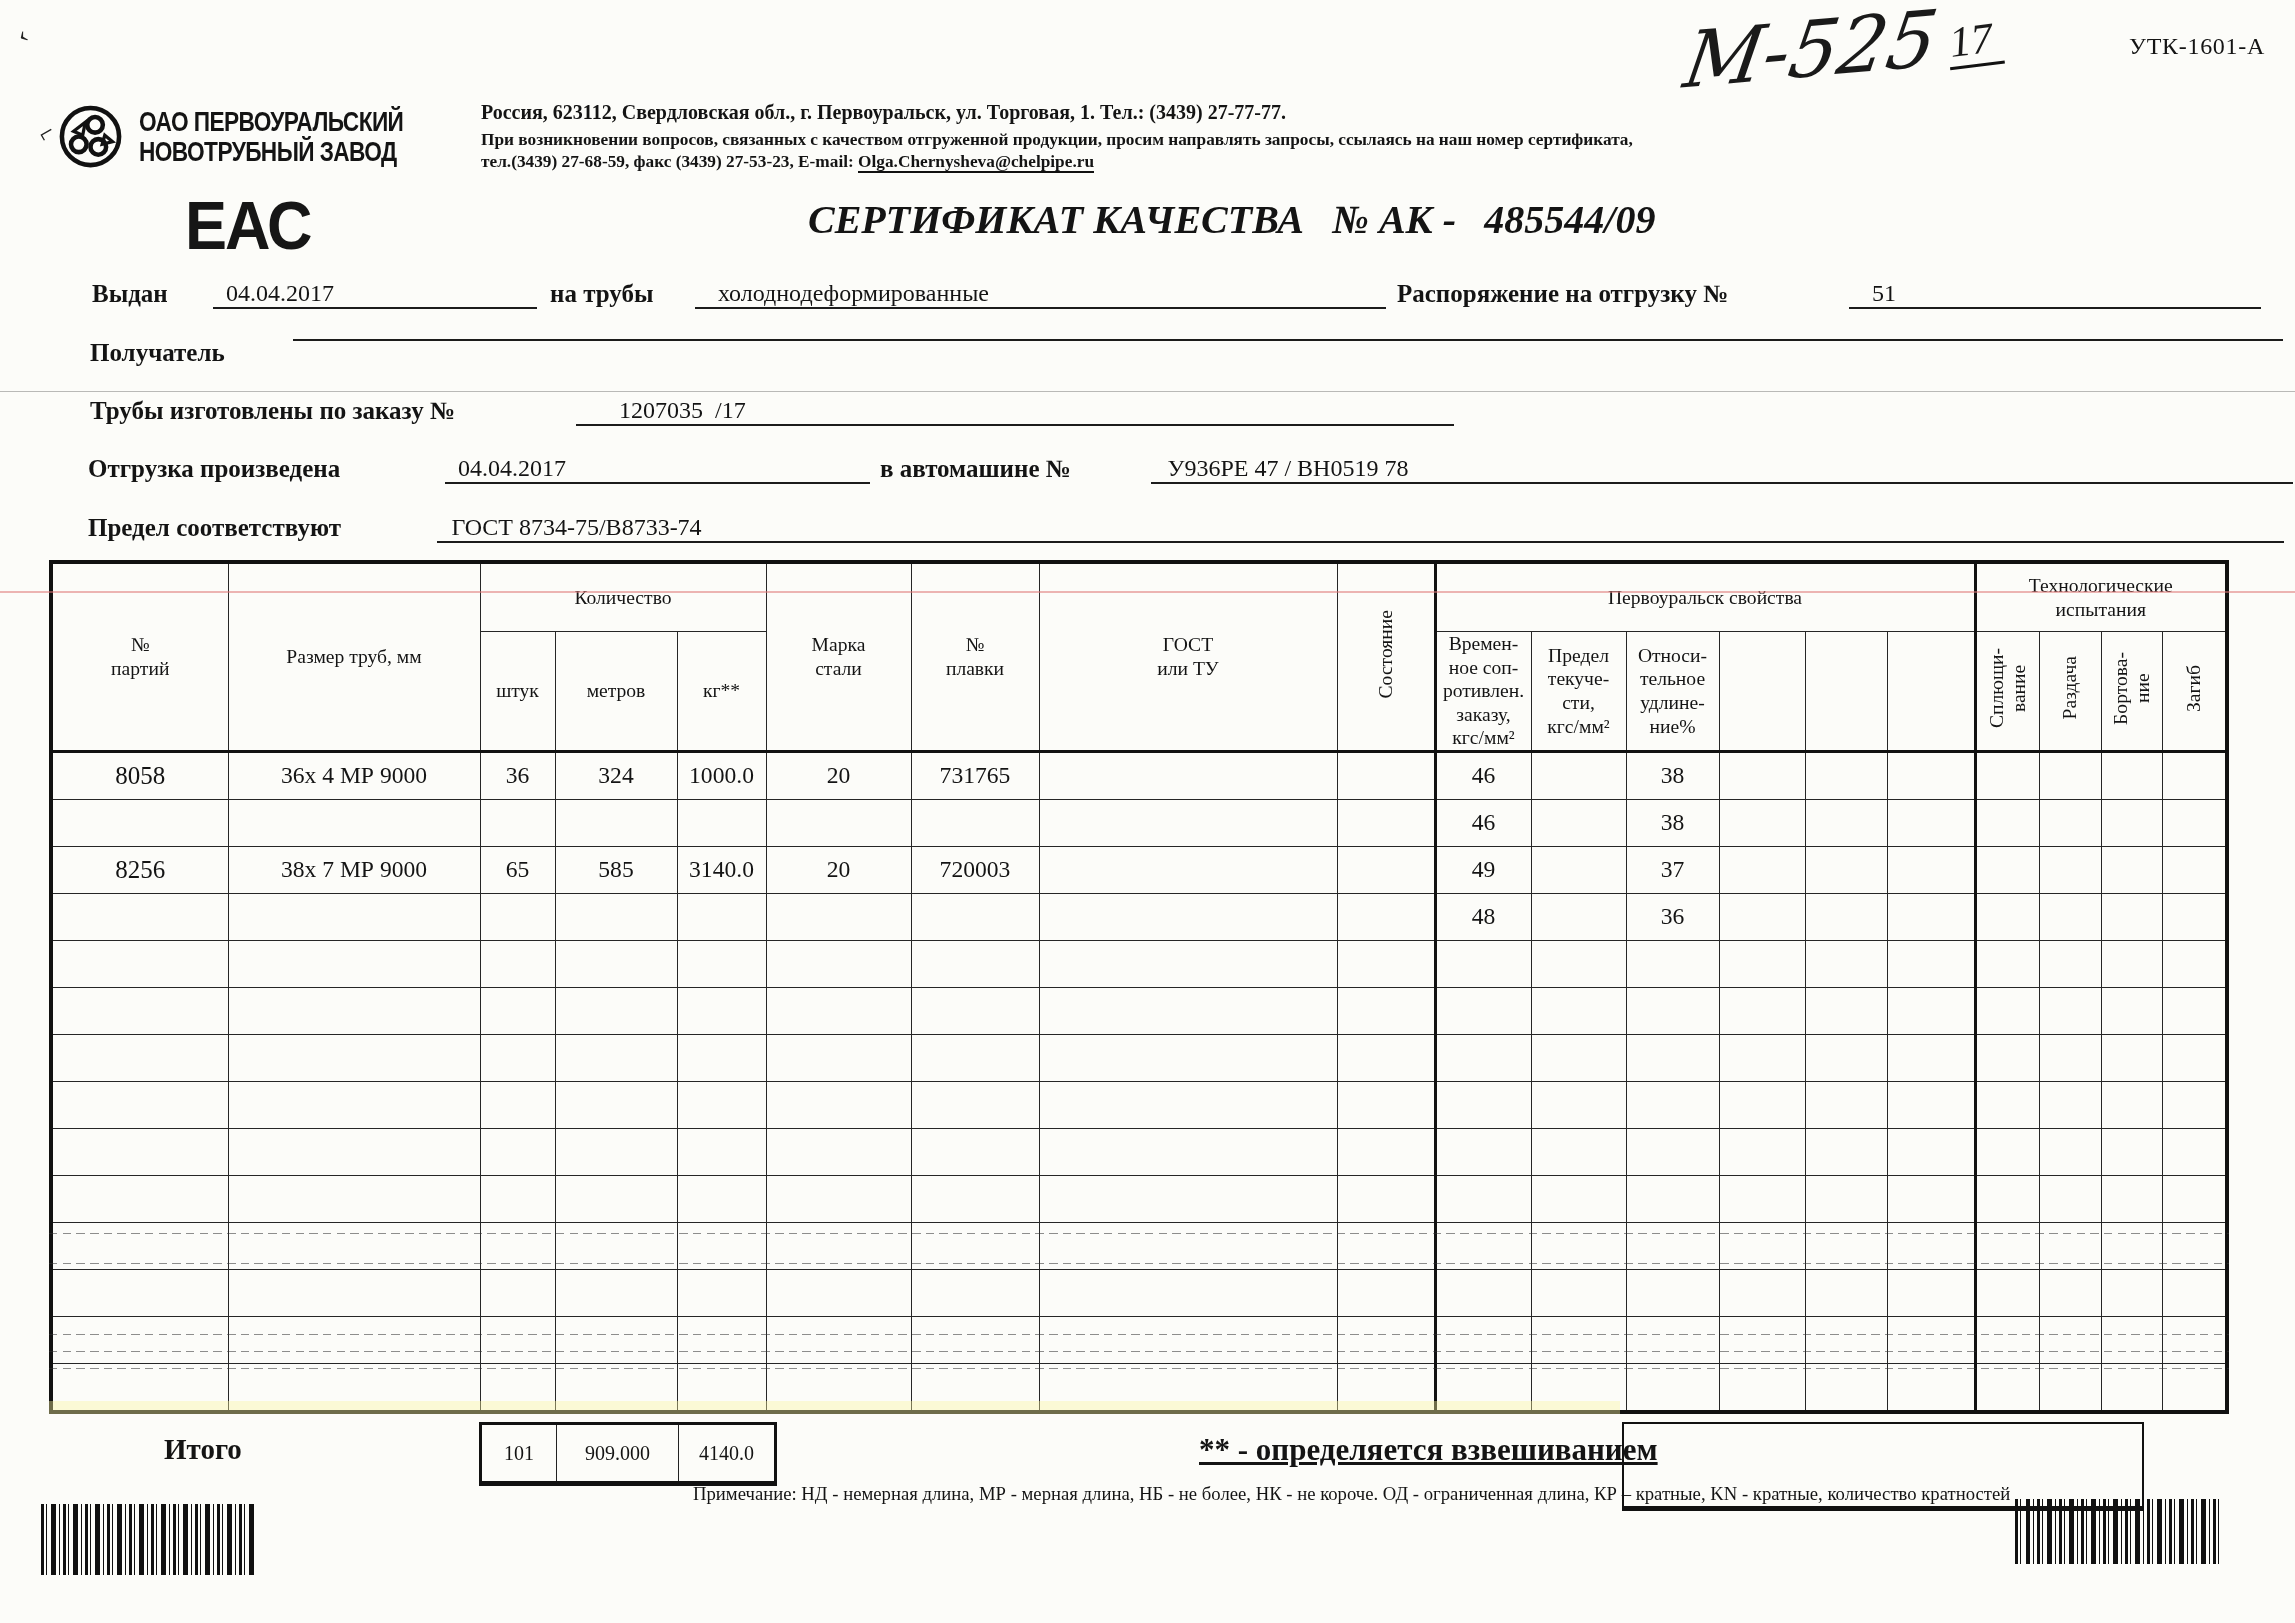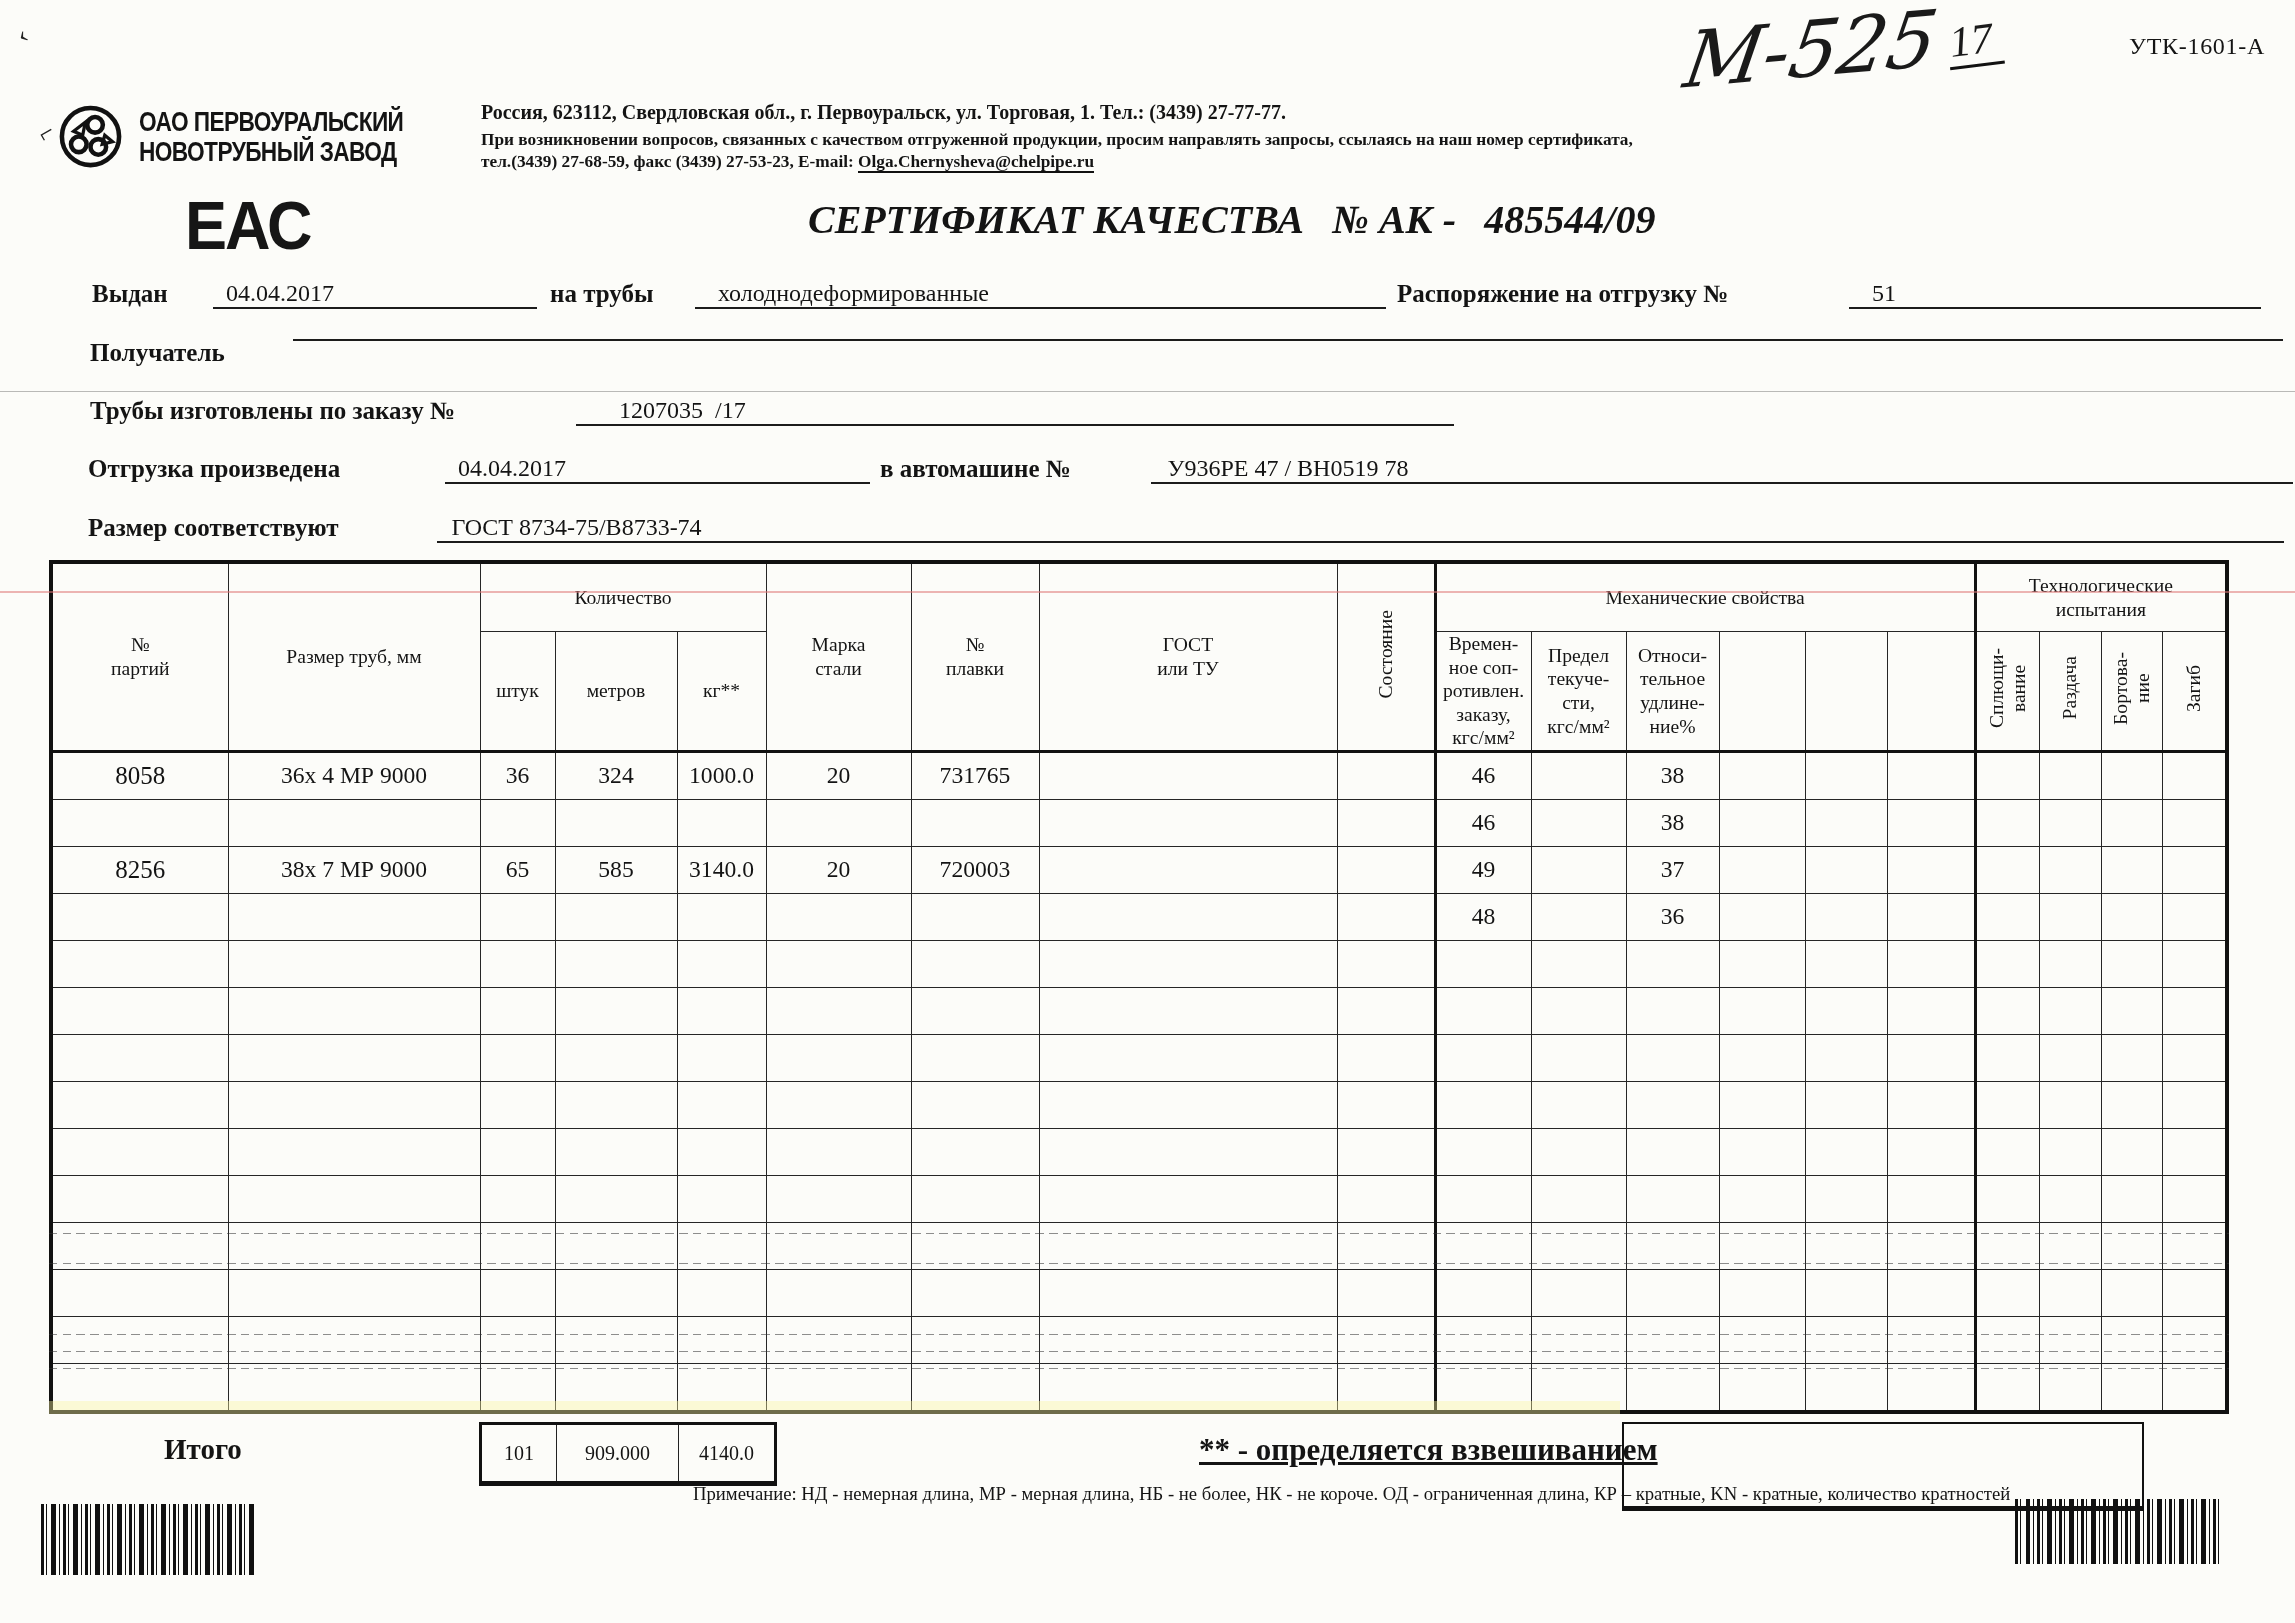--- a/index.html
+++ b/index.html
@@ -130,21 +130,21 @@
   <span class="abs val" style="left:293px;top:339px;width:1990px;"></span>
 
   <div class="abs frow" style="left:90px;top:397px;"><span class="lbl">Трубы изготовлены по заказу №</span></div>
   <span class="abs val" style="left:576px;top:397px;width:835px;padding-left:43px;">1207035  /17</span>
 
   <div class="abs frow" style="left:88px;top:455px;"><span class="lbl">Отгрузка произведена</span></div>
   <span class="abs val" style="left:445px;top:455px;width:412px;padding-left:13px;">04.04.2017</span>
   <div class="abs frow" style="left:880px;top:455px;"><span class="lbl">в автомашине №</span></div>
   <span class="abs val" style="left:1151px;top:455px;width:1126px;padding-left:16.4px;">У936РЕ 47 / ВН0519 78</span>
 
-  <div class="abs frow" style="left:88px;top:514px;"><span class="lbl">Размер соответствуют</span></div>
+  <div class="abs frow" style="left:88px;top:514px;"><span class="lbl">Предел соответствуют</span></div>
   <span class="abs val" style="left:437px;top:514px;width:1833px;padding-left:14.4px;">ГОСТ 8734-75/В8733-74</span>
 
   <table class="cert">
     <colgroup>
       <col style="width:177px">
         <col style="width:252px">
         <col style="width:75px">
         <col style="width:122px">
       <col style="width:89px">
         <col style="width:145px">
@@ -168,21 +168,21 @@
 партий</th>
         <th rowspan="2" class="hb">Размер труб, мм</th>
         <th colspan="3">Количество</th>
         <th rowspan="2" class="hb">Марка
 стали</th>
         <th rowspan="2" class="hb">№
 плавки</th>
         <th rowspan="2" class="hb">ГОСТ
 или ТУ</th>
         <th rowspan="2" class="hb vert"><span>Состояние</span></th>
-        <th colspan="6" class="tL">Механические свойства</th>
+        <th colspan="6" class="tL">Первоуральск свойства</th>
         <th colspan="4" class="tL">Технологические
 испытания</th>
       </tr>
       <tr class="h2">
         <th class="hb">штук</th>
         <th class="hb">метров</th>
         <th class="hb">кг**</th>
         <th class="hb tL">Времен-
 ное соп-
 ротивлен.

